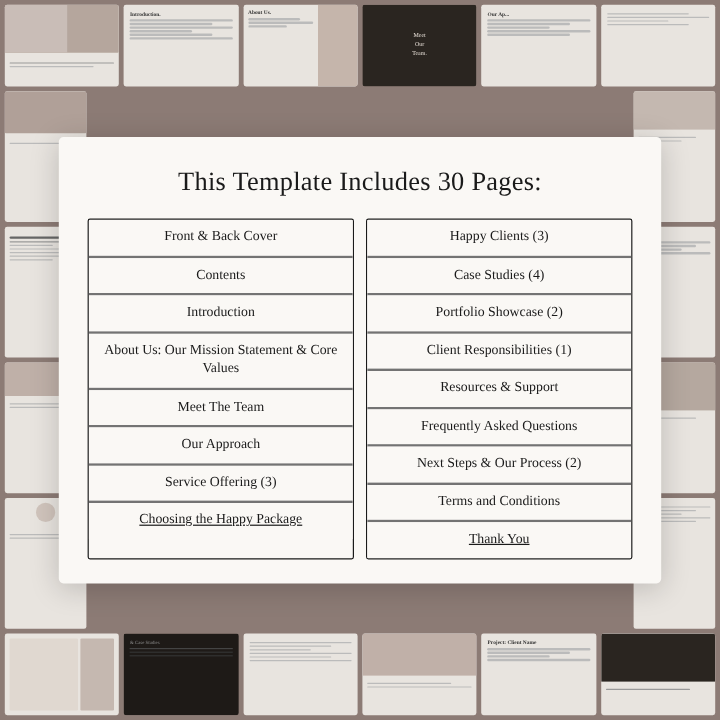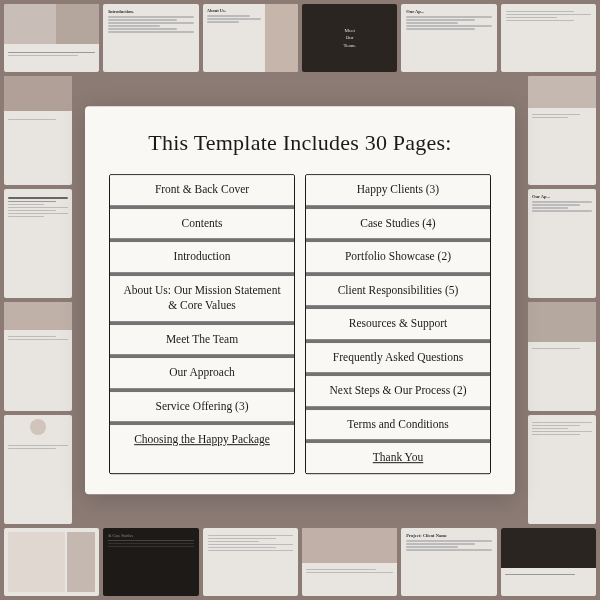--- a/index.html
+++ b/index.html
@@ -84,21 +84,21 @@
     .right-col .slide-thumb {
       flex: 1;
     }
 
     
     .main-card {
       position: absolute;
       top: 50%;
       left: 50%;
       transform: translate(-50%, -50%);
-      width: 430px;
+      width: 502px;
       background: #faf8f5;
       border-radius: 4px;
       padding: 24px 24px 20px 24px;
       box-shadow: 0 4px 24px rgba(0,0,0,0.18);
     }
 
     .main-title {
       text-align: center;
       font-size: 22px;
       font-weight: 400;
@@ -114,21 +114,21 @@
     }
 
     .list-column {
       flex: 1;
       border: 1.5px solid #1a1a1a;
       border-radius: 2px;
       overflow: hidden;
     }
 
     .list-item {
-      border-bottom: 4px solid #737373;
+      border-bottom: 2px solid #737373;
       padding: 7px 10px;
       text-align: center;
       font-size: 11.5px;
       color: #1a1a1a;
       font-family: Georgia, serif;
       line-height: 1.35;
       background: #faf8f5;
     }
 
     .list-item:last-child {
@@ -381,21 +381,21 @@
       <div class="list-item">Meet The Team</div>
       <div class="list-item">Our Approach</div>
       <div class="list-item">Service Offering (3)</div>
       <div class="list-item">Choosing the Happy Package</div>
     </div>
 
     <div class="list-column">
       <div class="list-item">Happy Clients (3)</div>
       <div class="list-item">Case Studies (4)</div>
       <div class="list-item">Portfolio Showcase (2)</div>
-      <div class="list-item">Client Responsibilities (5)</div>
+      <div class="list-item">Client Responsibilities (1)</div>
       <div class="list-item">Resources &amp; Support</div>
       <div class="list-item">Frequently Asked Questions</div>
       <div class="list-item">Next Steps &amp; Our Process (2)</div>
       <div class="list-item">Terms and Conditions</div>
       <div class="list-item">Thank You</div>
     </div>
 
   </div>
 </div>
 

